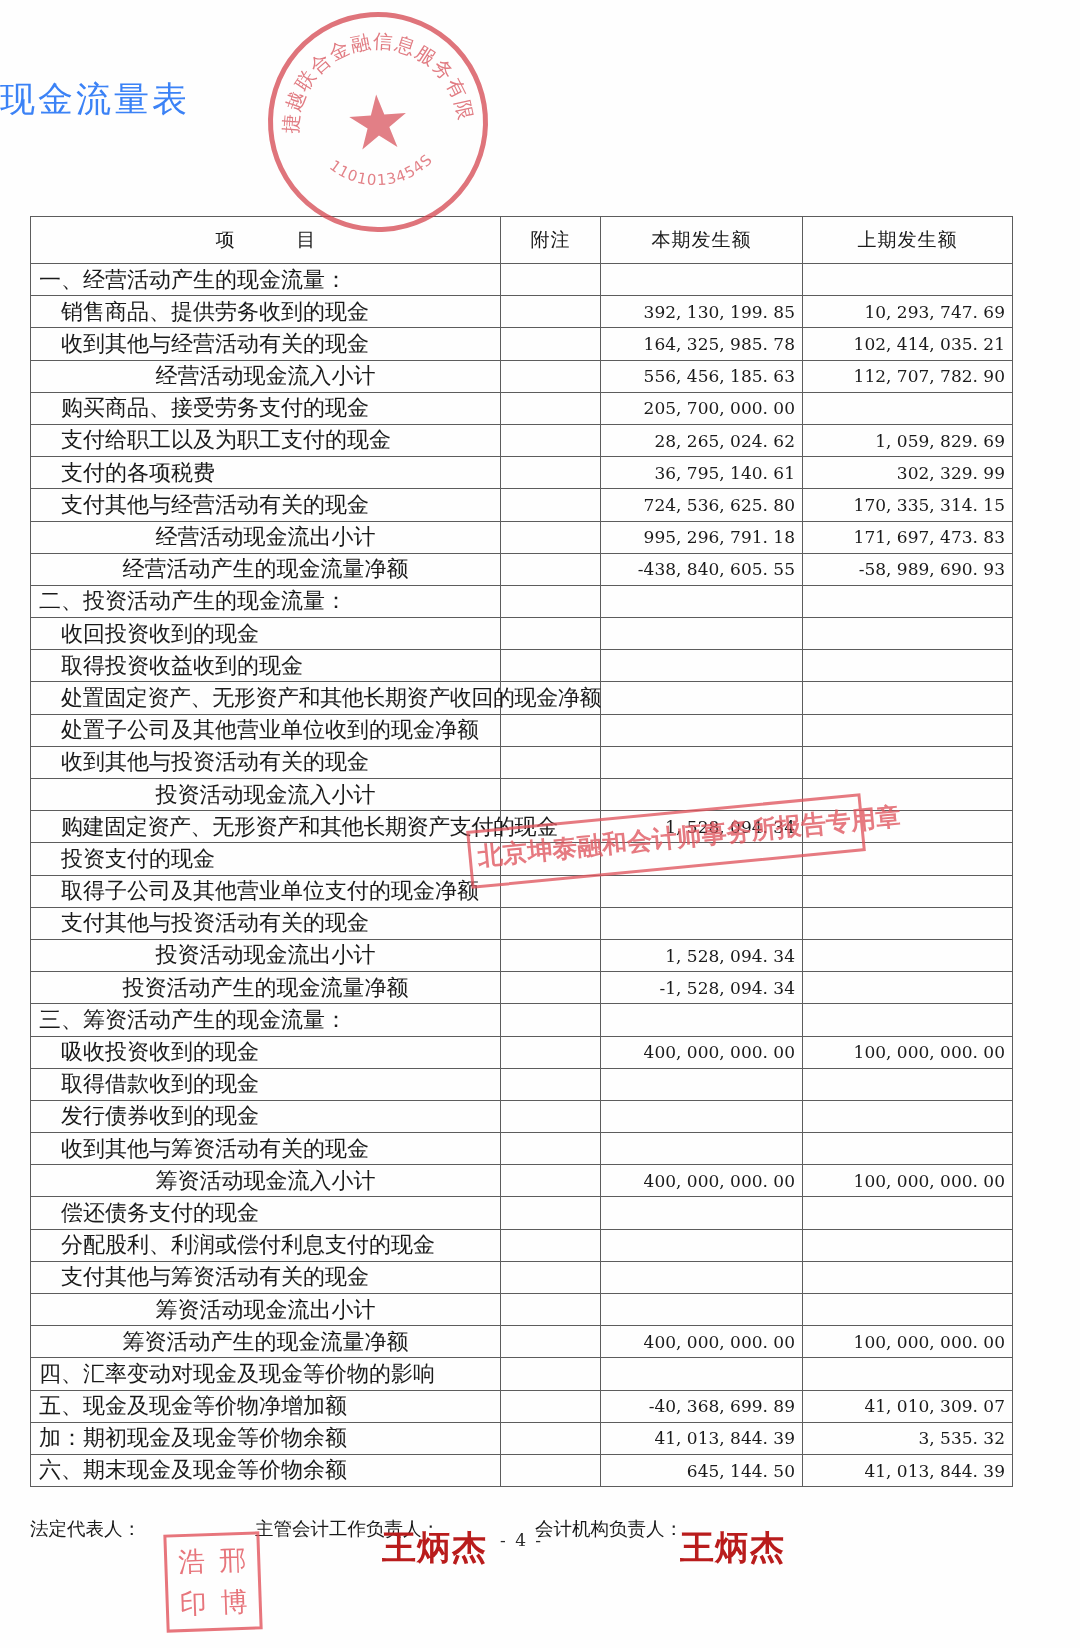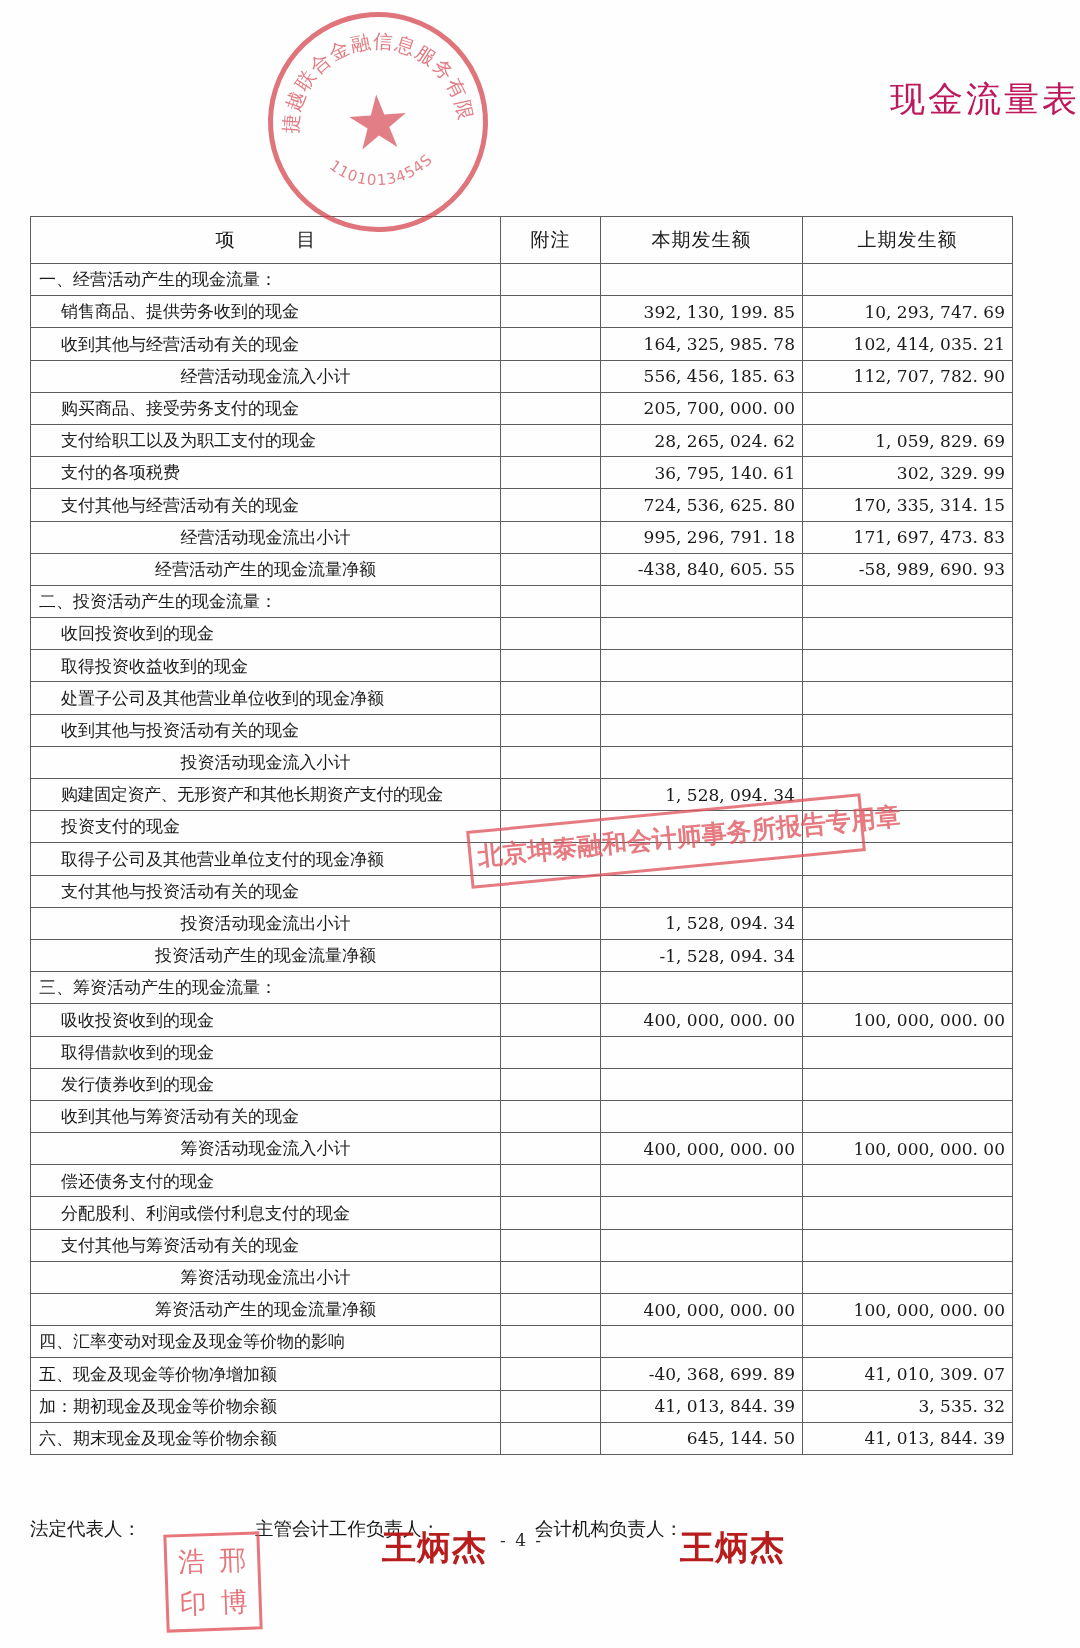--- a/index.html
+++ b/index.html
@@ -22,25 +22,25 @@
     inset: 0;
     background: #fefefe;
   }
 
   
   .doc-title {
     position: absolute;
     top: 76px;
     left: 0;
     width: 1080px;
-    text-align: right;
+    text-align: left;
     font-size: 35px;
     letter-spacing: 3px;
     font-family: "DejaVu Serif", "Liberation Serif", serif;
-    color: #be185d;
+    color: #3b82f6;
     z-index: 5;
   }
 
   
   .meta-row {
     position: absolute;
     top: 139px;
     left: 0;
     width: 1080px;
     height: 26px;
@@ -100,21 +100,21 @@
     font-size: 19px;
     letter-spacing: 1px;
   }
   .hdr .item-head {
     letter-spacing: 28px;
     text-indent: 28px;
   }
 
   .lbl {
     display: block;
-    font-size: 17px;
+    font-size: 22px;
     white-space: nowrap;
     line-height: 1.1;
   }
   .lv0 { padding-left: 8px; }            
   .lv1 { padding-left: 30px; }           
   .lv2 { padding-left: 0; text-align: center; } 
   .tight { letter-spacing: -0.4px; }
 
   .num {
     display: block;
@@ -465,20 +465,34 @@
           <td>
             <span class="num"></span>
           </td>
           <td>
             <span class="num"></span>
           </td>
         </tr>
         <tr>
           <td>
             <span class="lbl lv1">取得投资收益收到的现金</span>
+          </td>
+          <td>
+            <span class="num"></span>
+          </td>
+          <td>
+            <span class="num"></span>
+          </td>
+          <td>
+            <span class="num"></span>
+          </td>
+        </tr>
+        <tr>
+          <td>
+            <span class="lbl lv1 tight">处置固定资产、无形资产和其他长期资产收回的现金净额</span>
           </td>
           <td>
             <span class="num"></span>
           </td>
           <td>
             <span class="num"></span>
           </td>
           <td>
             <span class="num"></span>
           </td>

